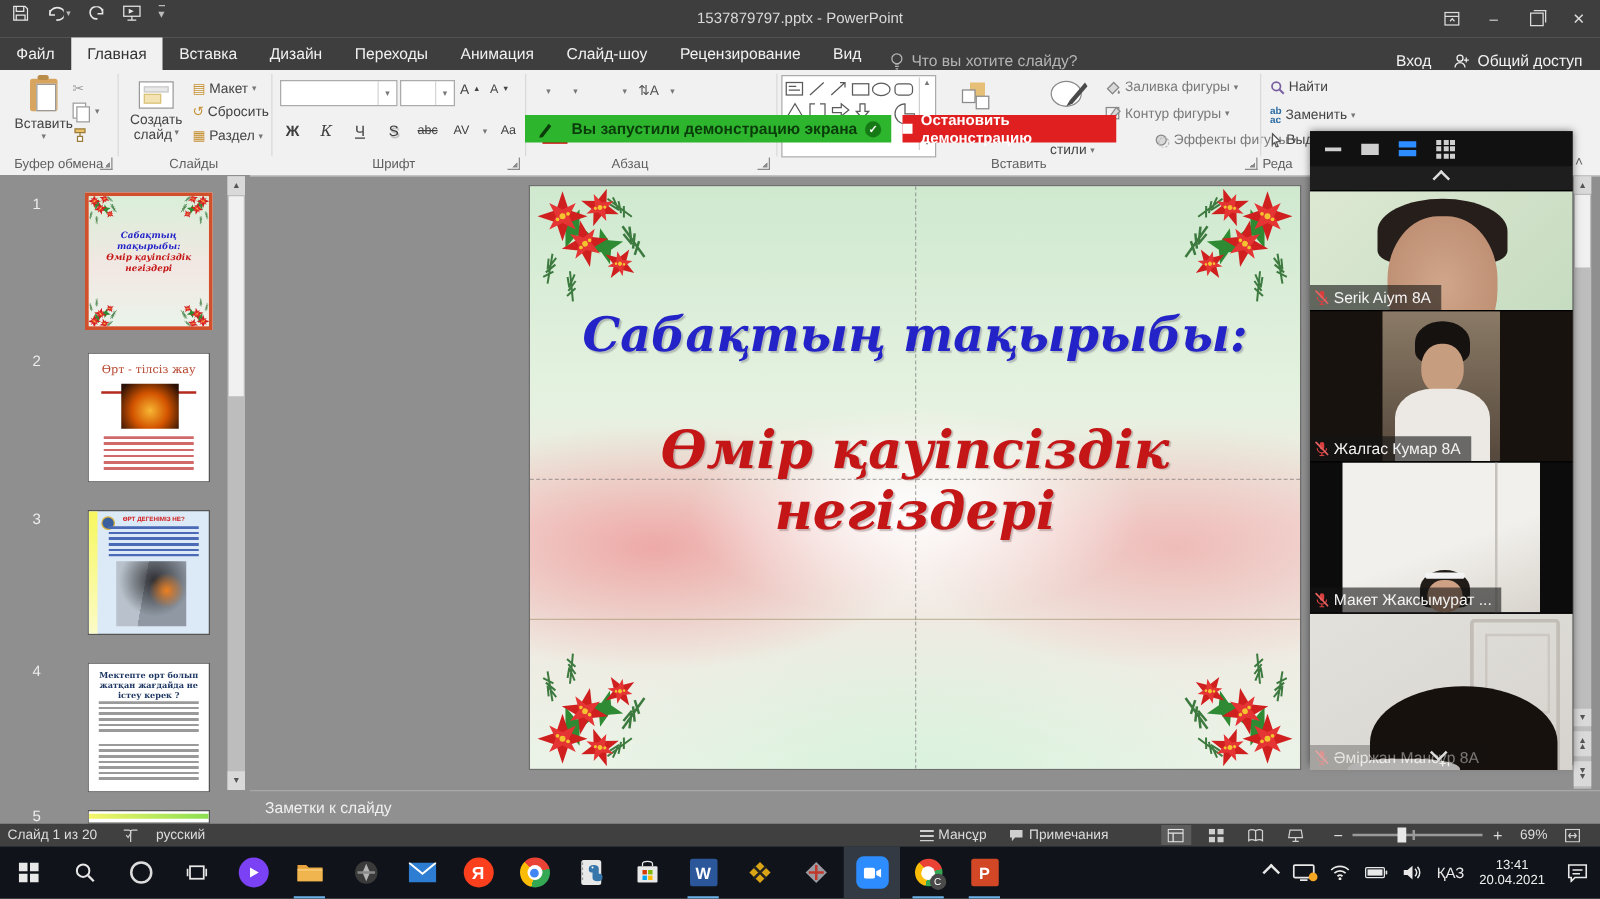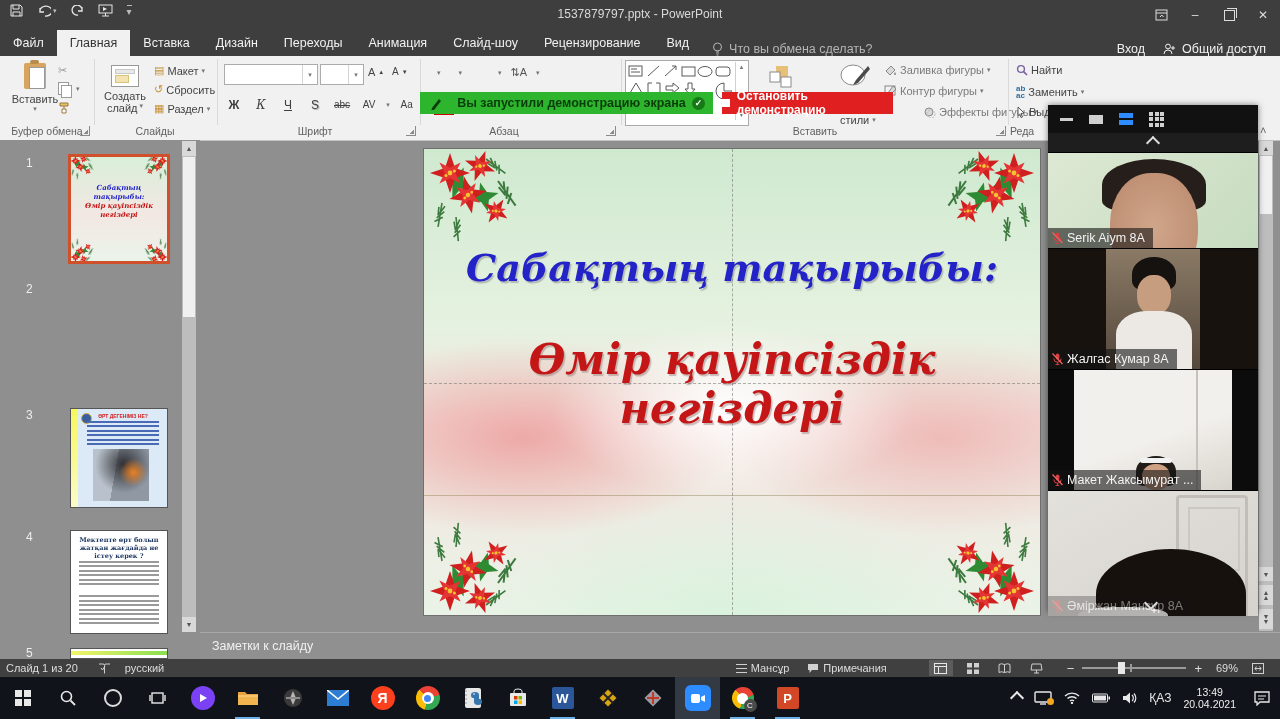--- a/index.html
+++ b/index.html
@@ -183,21 +183,21 @@
   <span class="tab">Переходы</span>
   <span class="tab">Анимация</span>
   <span class="tab">Слайд-шоу</span>
   <span class="tab">Рецензирование</span>
   <span class="tab">Вид</span>
   <span class="tellme">
     <svg width="11" height="14" viewBox="0 0 11 14">
           <circle cx="5.5" cy="5" r="4" stroke="#b5b5b5" fill="none"></circle>
           <path d="M4,9 h3 M4,11 h3 M4.5,13 h2" stroke="#b5b5b5"></path>
         </svg>
-    <span>Что вы обмена сделать?</span>
+    <span>Что вы хотите слайду?</span>
   </span>
   <span class="tabright">
     <span>Вход</span>
     <span style="display:flex;align-items:center;gap:5px">
       <svg width="14" height="12" viewBox="0 0 14 12">
             <circle cx="5" cy="3.5" r="2.4" stroke="#f2f2f2" fill="none"></circle>
             <path d="M1,11 a4,4 0 0 1 8,0 M10,3 v4 M8,5 h4" stroke="#f2f2f2" fill="none"></path>
           </svg>
       <span>Общий доступ</span>
     </span>
@@ -423,20 +423,26 @@
           <use href="#pcorner" transform="scale(0.27)"></use>
         </svg>
     <svg class="abs" style="right:-2px;bottom:-2px;width:30px;height:26px;transform:scale(-1,-1)">
           <use href="#pcorner" transform="scale(0.27)"></use>
         </svg>
     <div class="abs" style="left:0;top:26px;width:100%;text-align:center;font-size:7px;font-weight:bold;font-style:italic;font-family:'DejaVu Serif',serif;color:#2323c8">Сабақтың тақырыбы:</div>
     <div class="abs" style="left:0;top:44px;width:100%;text-align:center;font-size:7px;font-weight:bold;font-style:italic;font-family:'DejaVu Serif',serif;color:#c41616">Өмір қауіпсіздік негіздері</div>
   </div>
 
   <span class="thumb-num" style="top:142px">2</span>
+  <div class="thumb" style="top:142px;height:102px">
+    <div class="abs" style="left:0;top:8px;width:100%;text-align:center;font-size:9px;font-family:'DejaVu Serif',serif;color:#b5442c">Өрт - тілсіз жау</div>
+    <div class="abs" style="left:10px;top:30px;width:76px;height:2px;background:#b52a1e"></div>
+    <div class="abs" style="left:26px;top:24px;width:46px;height:36px;background:radial-gradient(circle at 50% 60%, #f7b733, #d35400 45%, #2a1005 90%)"></div>
+    <div class="tlines" style="left:12px;top:66px;width:72px;height:30px;background:repeating-linear-gradient(180deg,#d06a6a 0 2px,transparent 2px 5px)"></div>
+  </div>
 
   <span class="thumb-num" style="top:268px">3</span>
   <div class="thumb" style="top:268px;height:98px;background:#dceaf7">
     <div class="abs" style="left:0;top:0;width:7px;height:100%;background:linear-gradient(180deg,#f7f75e,#fbfbc8)"></div>
     <div class="abs" style="left:10px;top:4px;width:9px;height:9px;border-radius:50%;background:#3a5f9f;border:1px solid #d9b23a"></div>
     <div class="abs" style="left:10px;top:4px;width:84px;text-align:center;font-size:5px;font-weight:bold;color:#d02020">ӨРТ ДЕГЕНІМІЗ НЕ?</div>
     <div class="tlines" style="left:16px;top:12px;width:72px;height:24px;background:repeating-linear-gradient(180deg,#4a6ab5 0 2px,transparent 2px 4.5px)"></div>
     <div class="abs" style="left:22px;top:40px;width:56px;height:52px;background:
       radial-gradient(circle at 72% 45%, rgba(245,130,30,.95), rgba(245,130,30,0) 28%),
       radial-gradient(circle at 55% 30%, rgba(40,40,44,.95), rgba(40,40,44,0) 60%),
@@ -694,21 +700,21 @@
           </svg>
     </span>
     <span>
       <svg width="15" height="12" viewBox="0 0 15 12">
             <path d="M1,4 h3 l4,-3.5 v11 l-4,-3.5 h-3 z" fill="#e8e8e8"></path>
             <path d="M10,3 a4,4 0 0 1 0,6 M12,1.5 a6.5,6.5 0 0 1 0,9" stroke="#e8e8e8" fill="none" stroke-width="1.2"></path>
           </svg>
     </span>
     <span style="font-size:12px">ҚАЗ</span>
     <span class="clock">
-      <span style="display:block">13:49</span>
+      <span style="display:block">13:41</span>
       <span style="display:block">20.04.2021</span>
     </span>
     <span style="margin-left:6px">
       <svg width="16" height="15" viewBox="0 0 16 15">
             <path d="M1,1 h14 v10 h-9 l-3,3 v-3 h-2 z" stroke="#e8e8e8" fill="none" stroke-width="1.3"></path>
             <path d="M4,5 h8 M4,8 h6" stroke="#e8e8e8" stroke-width="1.2"></path>
           </svg>
     </span>
   </span>
 </div>

